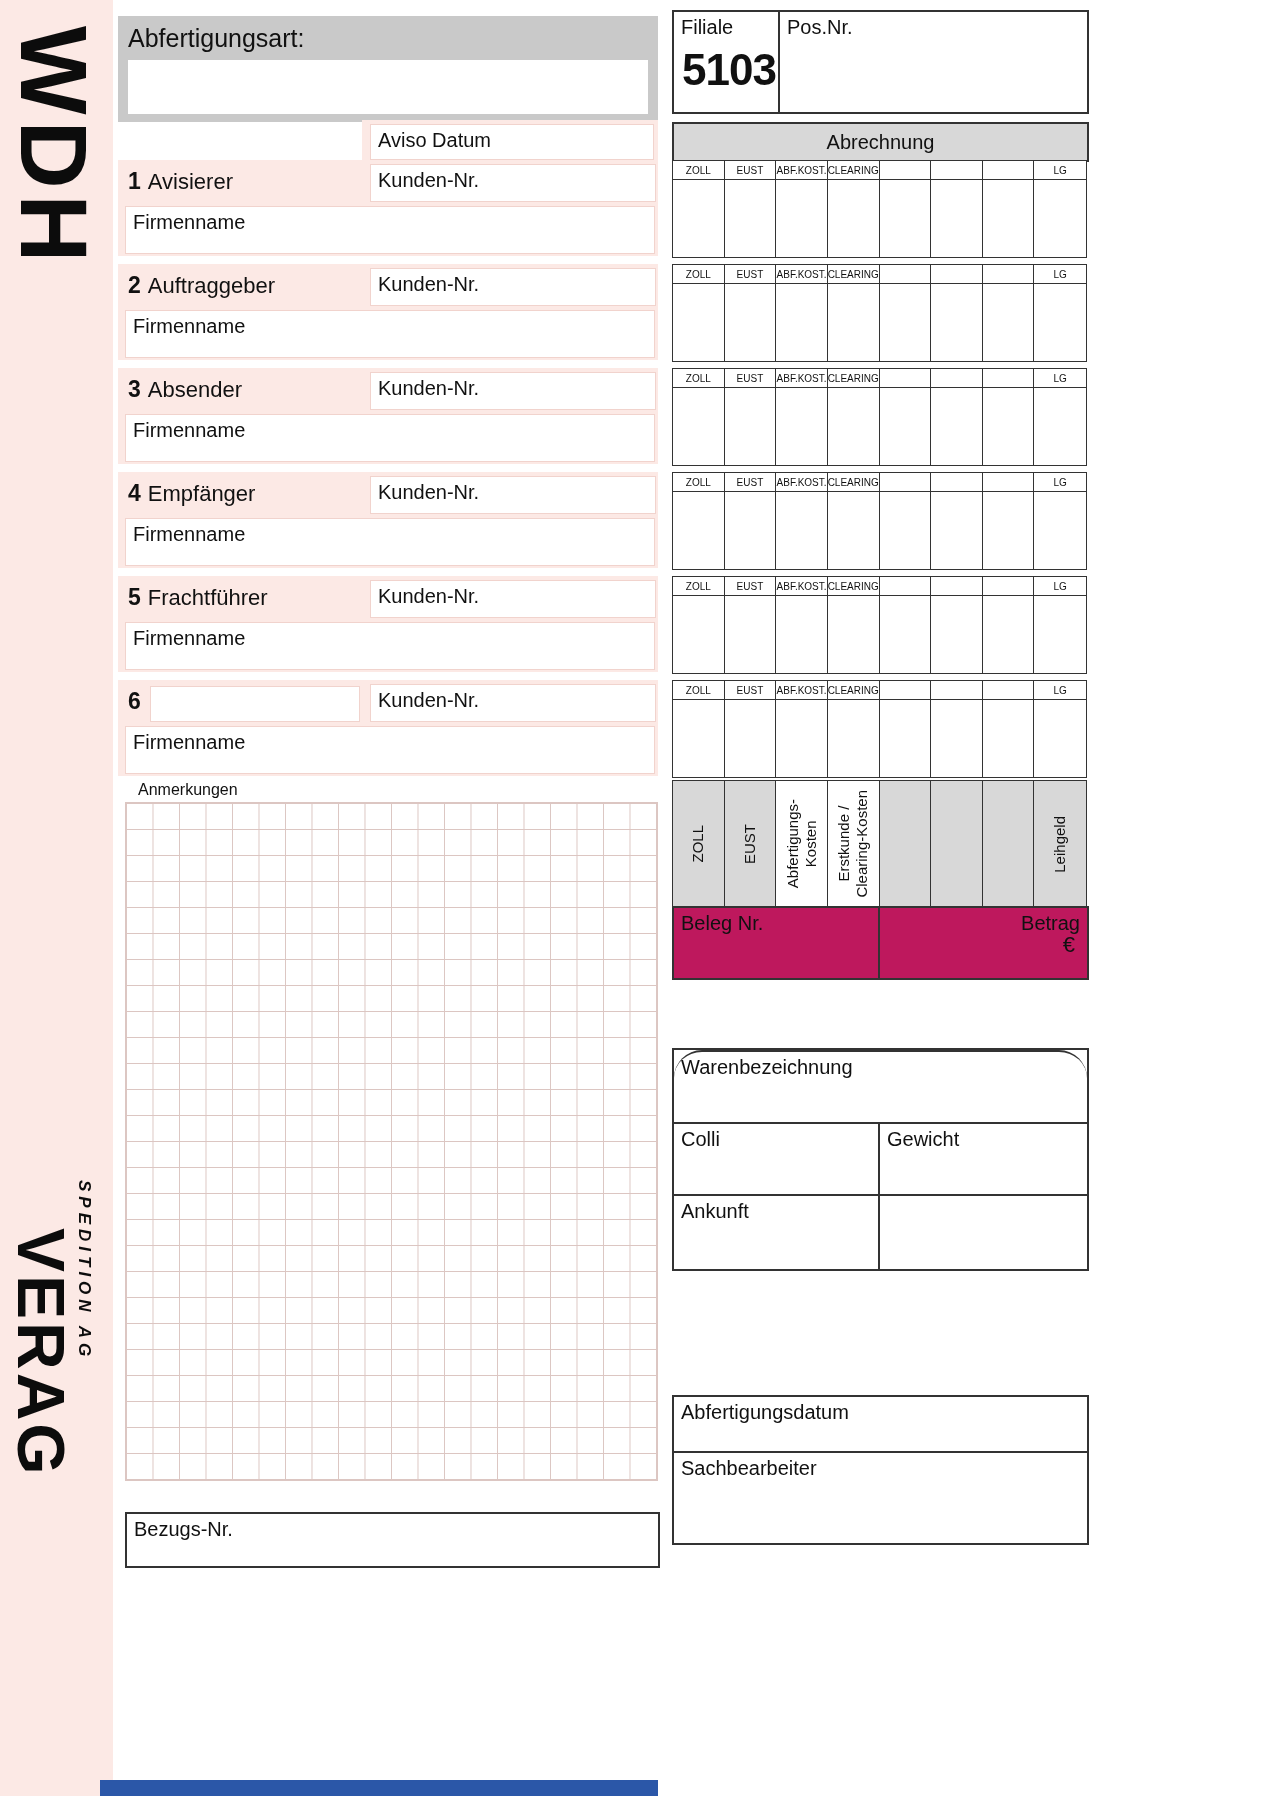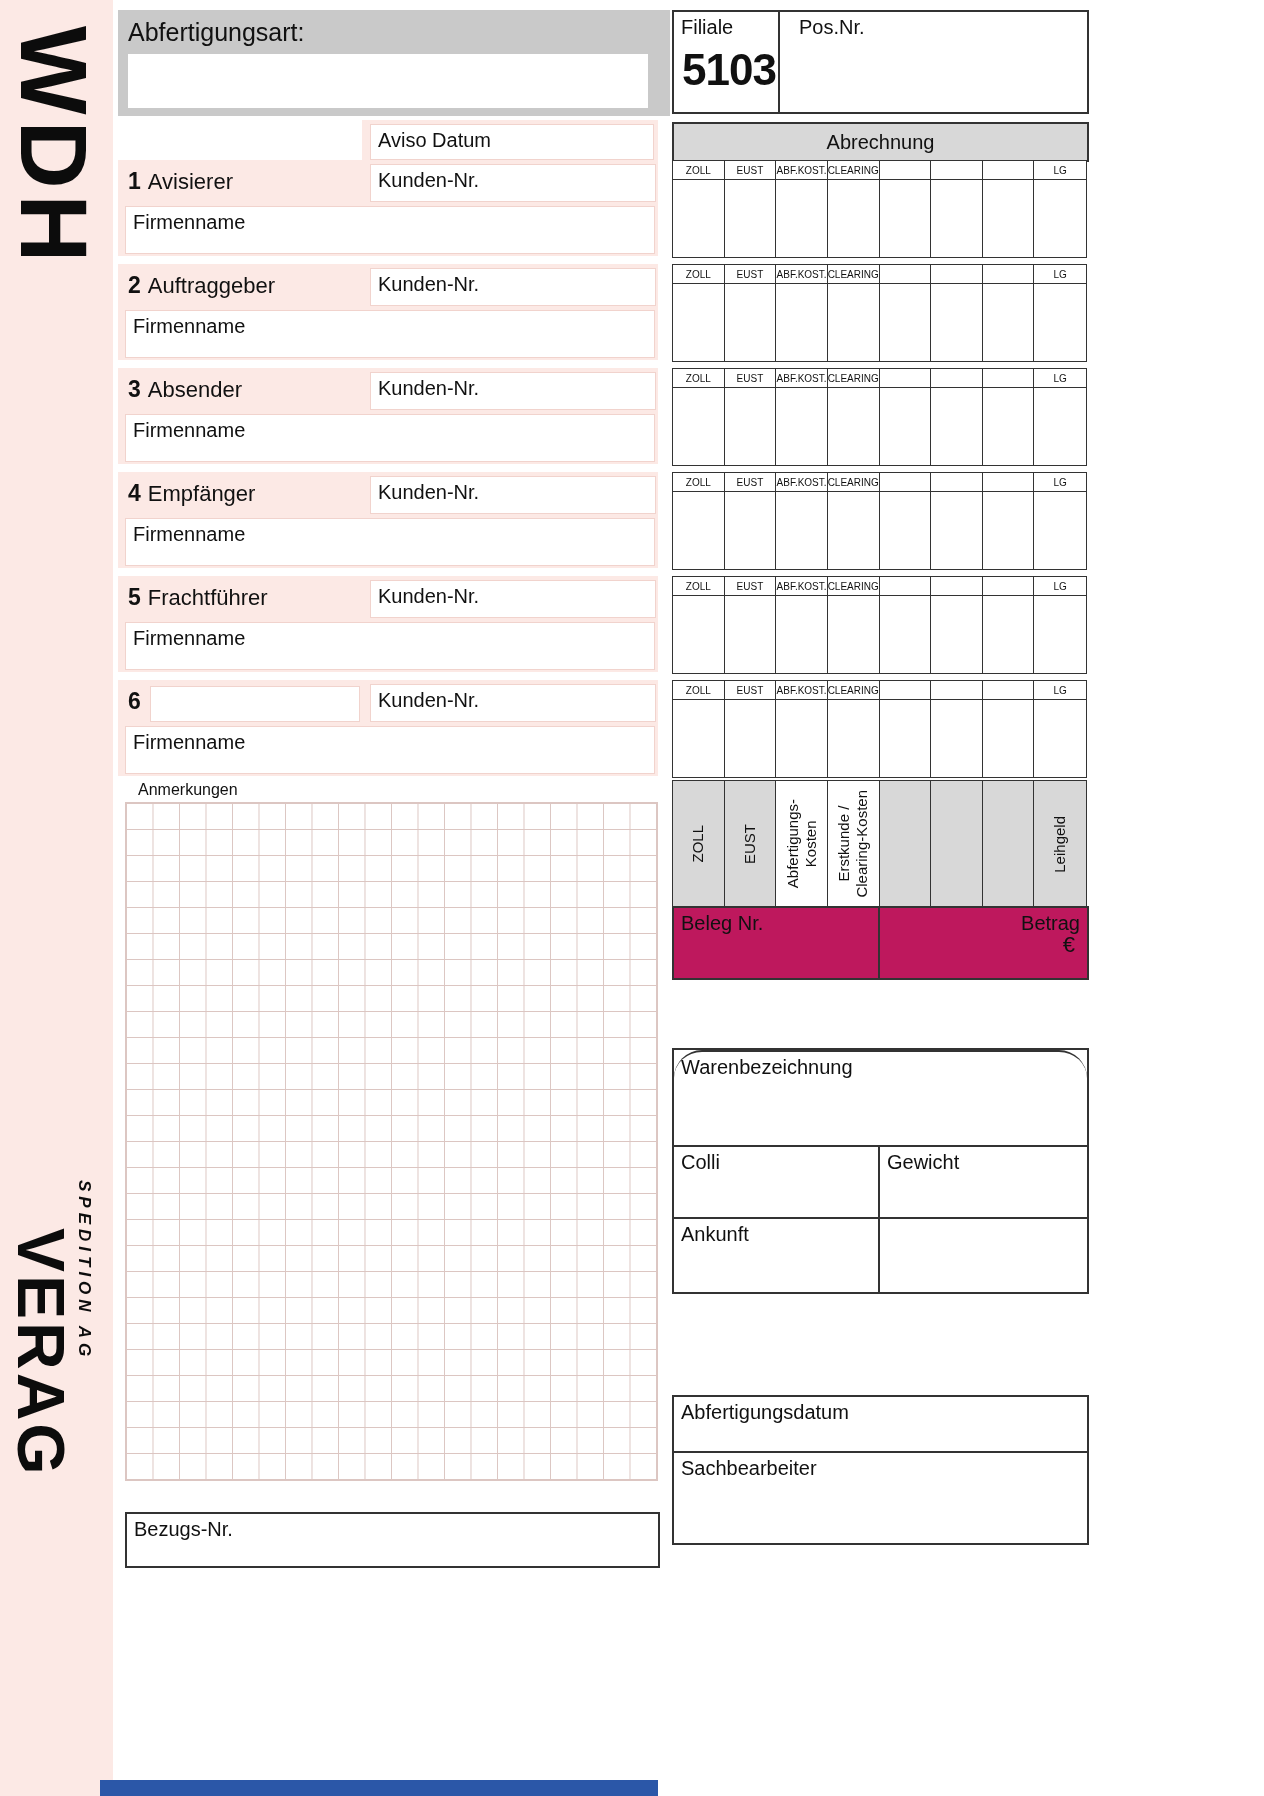--- a/index.html
+++ b/index.html
@@ -21,28 +21,28 @@
   
   .sidebar{position:absolute;left:0;top:0;width:113px;height:1796px;background:var(--pink);}
   .wdh{position:absolute;left:6px;top:26px;writing-mode:vertical-rl;text-orientation:mixed;
        font-size:94px;font-weight:bold;letter-spacing:6px;line-height:1;color:#0c0c0c;}
   .verag{position:absolute;left:8px;top:1228px;writing-mode:vertical-rl;text-orientation:mixed;
        font-size:66px;font-weight:bold;letter-spacing:3px;line-height:1;color:#0c0c0c;}
   .spedition{position:absolute;left:76px;top:1180px;writing-mode:vertical-rl;text-orientation:mixed;
        font-size:17px;font-weight:bold;font-style:italic;letter-spacing:5px;line-height:1;color:#0c0c0c;}
 
   
-  .abf-box{position:absolute;left:118px;top:10px;width:540px;height:106px;background:var(--gray);padding-left:12px;}
+  .abf-box{position:absolute;left:118px;top:16px;width:540px;height:106px;background:var(--gray);}
   .abf-label{position:absolute;left:10px;top:8px;font-size:25px;}
   .abf-input{position:absolute;left:10px;top:44px;width:520px;height:54px;background:#fff;}
 
   .filiale-box{position:absolute;left:672px;top:10px;width:413px;height:100px;border:2px solid var(--line);display:flex;background:#fff;}
   .filiale-cell{width:104px;border-right:2px solid var(--line);position:relative;}
   .filiale-number{font-size:44px;font-weight:bold;padding:2px 0 0 8px;letter-spacing:-1px;}
-  .posnr-cell{flex:1;position:relative;padding-left:12px;}
+  .posnr-cell{flex:1;position:relative;}
 
   .small-label{display:block;font-size:20px;padding:4px 7px;line-height:1.15;}
 
   
   .aviso-strip{position:absolute;left:362px;top:120px;width:296px;height:42px;background:var(--pink);}
   .aviso-box{position:absolute;left:8px;top:4px;width:282px;height:34px;background:#fff;border:1px solid var(--pink-border);}
 
   
   .abr-title{position:absolute;left:672px;top:122px;width:413px;height:36px;background:var(--tgray);
     border:2px solid var(--line);font-size:20px;display:flex;align-items:center;justify-content:center;}
@@ -365,21 +365,21 @@
     </div>
   </div>
 
   <div class="anm-label">Anmerkungen</div>
   <div class="anm-grid"></div>
 
   <div class="group" style="top:1048px;">
     <div class="grp-row bt" style="height:70px;border-radius:28px;">
       <span class="small-label">Warenbezeichnung</span>
     </div>
-    <div class="grp-row bt split" style="height:70px;margin-top:23px;">
+    <div class="grp-row bt split" style="height:70px;">
       <div class="cell cell-l">
         <span class="small-label">Colli</span>
       </div>
       <div class="cell cell-r">
         <span class="small-label">Gewicht</span>
       </div>
     </div>
     <div class="grp-row bt split" style="height:73px;">
       <div class="cell cell-l">
         <span class="small-label">Ankunft</span>

